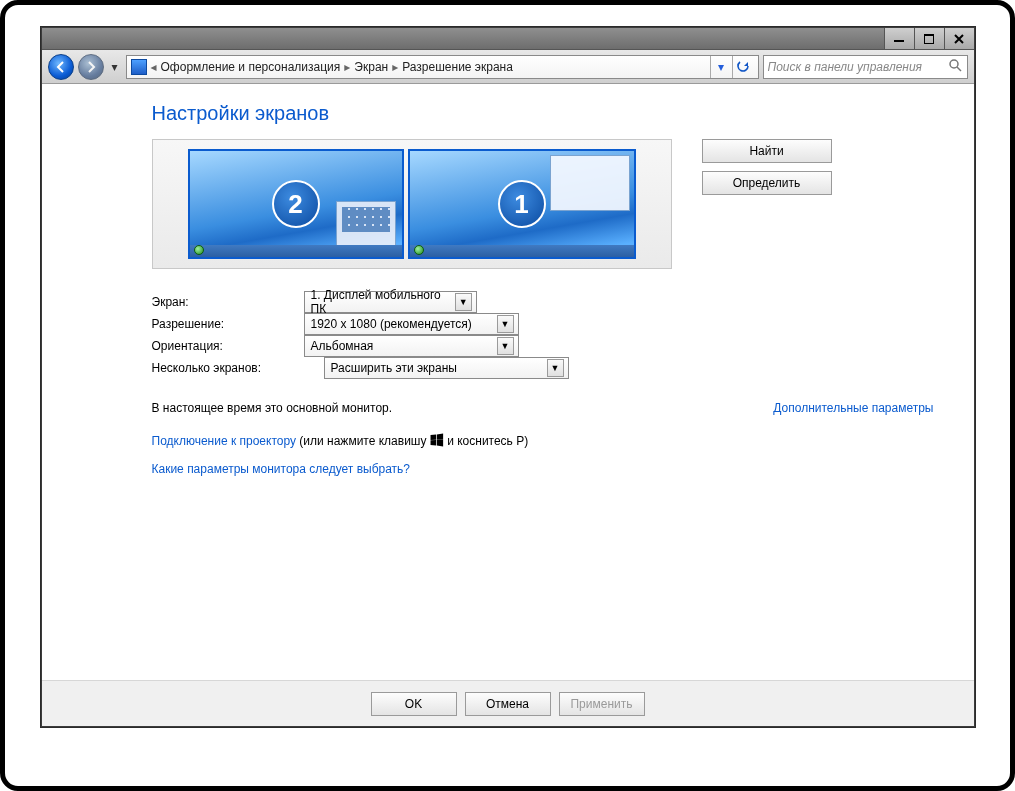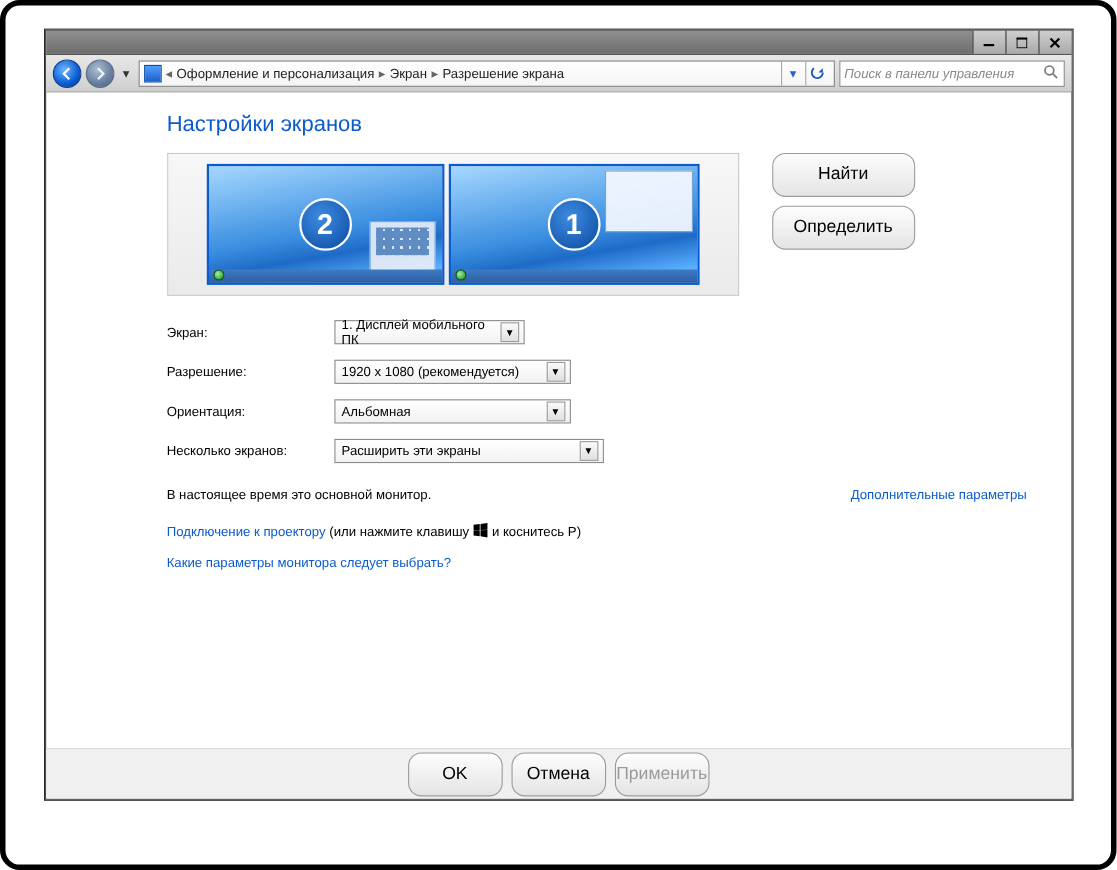--- a/index.html
+++ b/index.html
@@ -92,35 +92,35 @@
 .mini-win {
   position:absolute; bottom:6px; right:6px; width:60px; height:50px;
   background: rgba(235,240,250,0.9); border:1px solid #7aa3d0;
 }
 .mini-win::after{content:"";position:absolute;top:5px;left:5px;right:5px;bottom:18px;background:repeating-linear-gradient(90deg,#5f8cc3 0 6px,transparent 6px 8px),repeating-linear-gradient(0deg,#5f8cc3 0 6px,transparent 6px 8px);}
 .monitor .maxwin{position:absolute;top:4px;right:4px;width:80px;height:56px;background:rgba(245,248,255,.92);border:1px solid #7aa3d0;}
 .monitor .taskbar{position:absolute;left:0;right:0;bottom:0;height:12px;background:linear-gradient(#407ac2,#2b5fa3);}
 .monitor .startorb{position:absolute;left:4px;bottom:2px;width:10px;height:10px;border-radius:50%;background:radial-gradient(circle at 35% 35%,#9ff09f,#1f8c1f);border:1px solid #0e5e0e;}
 .side-btns { display:flex; flex-direction:column; gap:8px; width:130px; }
 .win7-btn {
-  height:40px; border:1px solid #9a9a9a; background:linear-gradient(#fdfdfd,#e4e4e4);
-  display:flex; align-items:center; justify-content:center; font-size:16px; color:#000;
-  border-radius:12px;
-}
-
-.settings { display:grid; grid-template-columns: 152px 260px; row-gap: 14px; align-items:center; margin-bottom:22px;}
+  height:24px; border:1px solid #9a9a9a; background:linear-gradient(#fdfdfd,#e4e4e4);
+  display:flex; align-items:center; justify-content:center; font-size:12px; color:#000;
+  border-radius:0;
+}
+
+.settings { display:grid; grid-template-columns: 152px 260px; row-gap: 0; align-items:center; margin-bottom:22px;}
 .label { color:#000; }
 .combo {
   height:22px; border:1px solid #8a8a8a; background:linear-gradient(#fff,#f2f2f2);
   display:flex; align-items:center; justify-content:space-between; padding:0 4px 0 6px;
 }
 .combo.small{width:173px;}
 .combo .caret{width:17px;height:18px;border:1px solid #9a9a9a;background:linear-gradient(#fafafa,#e0e0e0);display:flex;align-items:center;justify-content:center;font-size:9px;}
 .combo.wide{width:215px;}
-.combo.xw{width:245px;}
+.combo.xw{width:245px;margin-left:20px;}
 .row-flex{display:flex;align-items:center;justify-content:space-between;margin-bottom:18px;}
 .link{color:#0b5bce;cursor:pointer;}
 .plain-line{margin-bottom:14px;}
 .highlight-ring{
   border:3px solid #d11a1a; border-radius:16px;
   padding:5px 22px 5px 10px; display:inline-block;
   box-shadow:0 0 3px rgba(0,0,0,.3), inset 0 0 3px rgba(0,0,0,.25);
   margin-bottom:14px;
 }
 .win-key{display:inline-block;width:14px;height:14px;vertical-align:-2px;position:relative;}

